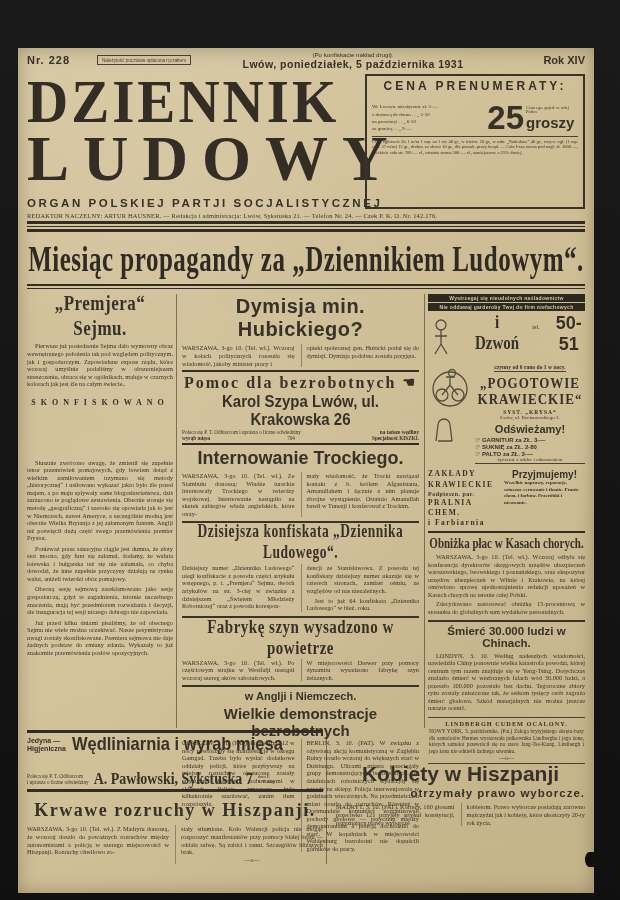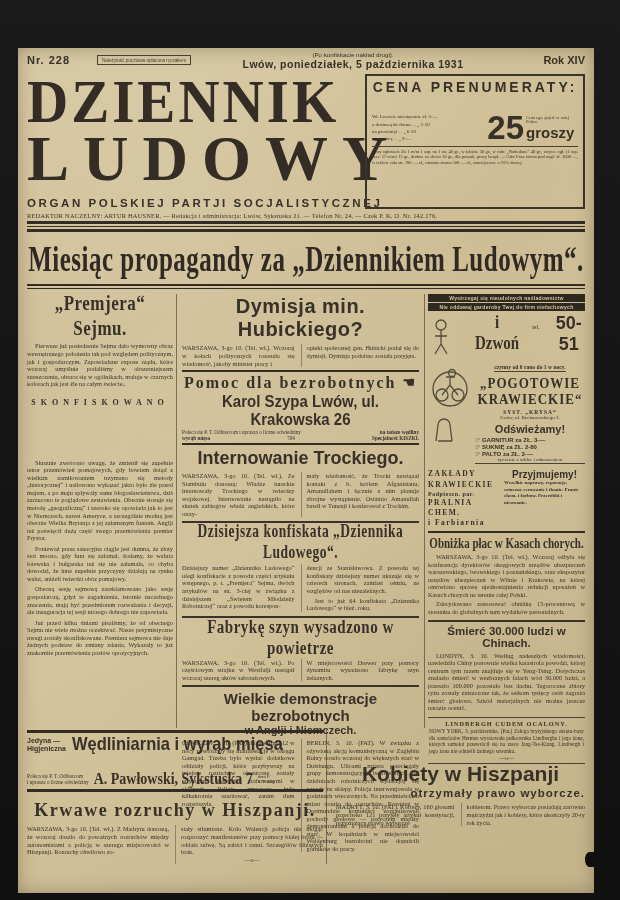--- a/index.html
+++ b/index.html
@@ -25,21 +25,21 @@
   .dateline{font-weight:bold;font-size:10.5px;letter-spacing:.5px;}
   .rok{font-weight:bold;font-size:11px;width:70px;text-align:right;}
   
   .mastrow{display:flex;gap:10px;margin-top:4px;}
   .mastleft{flex:1;min-width:0;}
   .title1{font-weight:bold;font-size:57px;line-height:.92;letter-spacing:3px;transform:scaleY(1.06);transform-origin:left top;color:#332d25;}
   .title2{font-weight:bold;font-size:63px;line-height:1;letter-spacing:14px;margin-top:2px;color:#332d25;}
   .subtitle{font-family:"Liberation Sans",sans-serif;font-weight:bold;font-size:11.5px;letter-spacing:2.6px;margin-top:6px;white-space:nowrap;}
   .editorline{font-size:6.4px;margin-top:3px;white-space:nowrap;letter-spacing:.2px;}
   .pricebox{width:220px;border:2px solid #3b342b;padding:3px 5px 2px;box-sizing:border-box;}
-  .pb-title{font-family:"Liberation Sans",sans-serif;font-weight:bold;font-size:14px;letter-spacing:3px;text-align:center;margin-bottom:18px;}
+  .pb-title{font-family:"Liberation Sans",sans-serif;font-weight:bold;font-size:12px;letter-spacing:3px;text-align:center;margin-bottom:10px;}
   .pb-main{display:flex;align-items:center;gap:3px;}
   .pb-rates{font-size:5px;line-height:1.45;flex:1;}
   .pb-price{display:flex;align-items:center;}
   .pb-25{font-family:"Liberation Sans",sans-serif;font-weight:bold;font-size:33px;line-height:.9;}
   .pb-right{margin-left:2px;}
   .pb-note{font-size:4.4px;line-height:1.1;width:52px;}
   .pb-groszy{font-family:"Liberation Sans",sans-serif;font-weight:bold;font-size:15px;line-height:1;}
   .pb-adrates{font-size:4.5px;line-height:1.25;text-align:justify;border-top:1px solid #4a4236;margin-top:3px;padding-top:2px;}
   .rule3{height:3px;background:#332d25;margin-top:2px;}
   .rule1{height:1px;background:#332d25;margin-top:2px;}
@@ -234,22 +234,22 @@
       </div>
       <div class="art-rule"></div>
 
       <div class="h-serif-lg" style="font-size:15px;margin-bottom:4px">Fabrykę szyn wysadzono w powietrze</div>
       <div class="twocol body-t">
         <div>WARSZAWA, 3-go 10. (Tel. wł.). Po częściowym strajku w Westfalji nastąpił wczoraj szereg aktów sabotażowych.</div>
         <div>W miejscowości Drewer przy pomocy dynamitu wysadzono fabrykę szyn żelaznych.</div>
       </div>
       <div class="art-rule"></div>
 
+      <div class="h-sans-lg" style="font-size:11px;margin:0 0 3px">w Anglji i Niemczech.</div>
       <div class="h-sans-lg" style="font-size:15px;margin-bottom:0">Wielkie demonstracje bezrobotnych</div>
-      <div class="h-sans-lg" style="font-size:11px;margin:0 0 3px">w Anglji i Niemczech.</div>
       <div class="twocol body-t">
         <div>GLASGOW, 3. 10. (PAT). Po godzinie 12 w nocy powtórzyły się manifestacje w okręgu Gamgad. Trzeba było wysłać dodatkowe oddziały policji, które przybywszy na miejsce rozruchów obrzucone zostały artykułami żywności zrabowanymi w sklepach. Policja zmuszona była kilkakrotnie szarżować, zanim tłum rozprószyła.</div>
         <div>BERLIN, 3. 10. (PAT). W związku z ożywioną akcją komunistyczną w Zagłębiu Ruhry doszło wczoraj do większych starć w Duisburgu. Ulicami miasta przeciągały grupy demonstrujących bezrobotnych. W dzielnicach robotniczych wydarzyły się napady na sklepy. Policja interwenjowała w godzinach wieczornych. Na przedmieściach miast doszło do rozruchów. Również w Dortmundzie komuniści zorganizowali pochody głodowe — przyczem między demonstrantami a policją dochodziło do starć. W kopalniach w miejscowości Waldenburg bezrobotni nie dopuścili górników do pracy.</div>
       </div>
     </div>
 
     <div class="vdiv"></div>
 
     <div class="colR">
       <div class="tailor">

